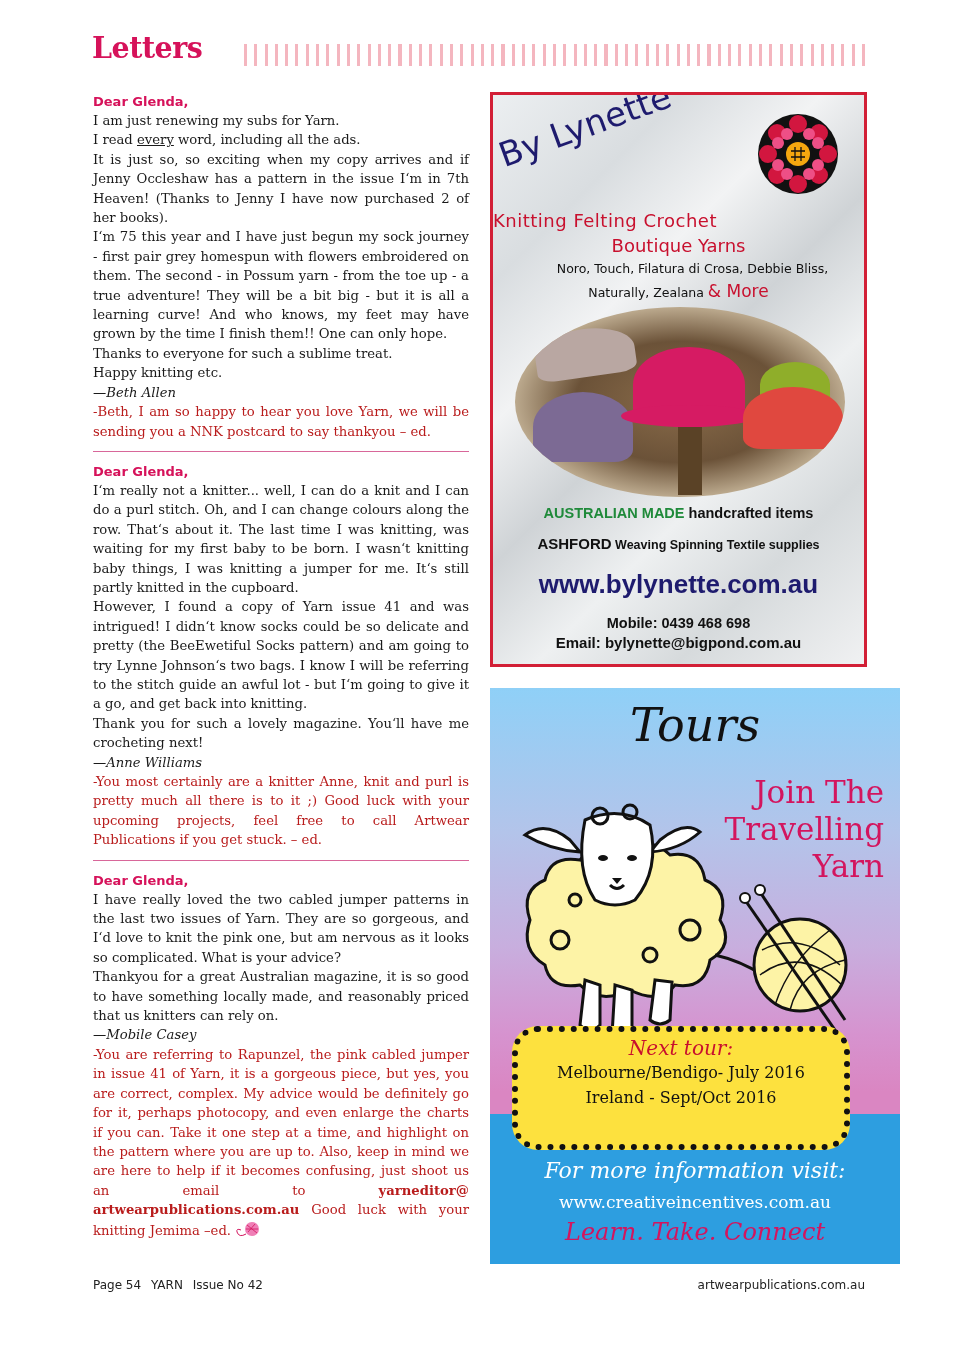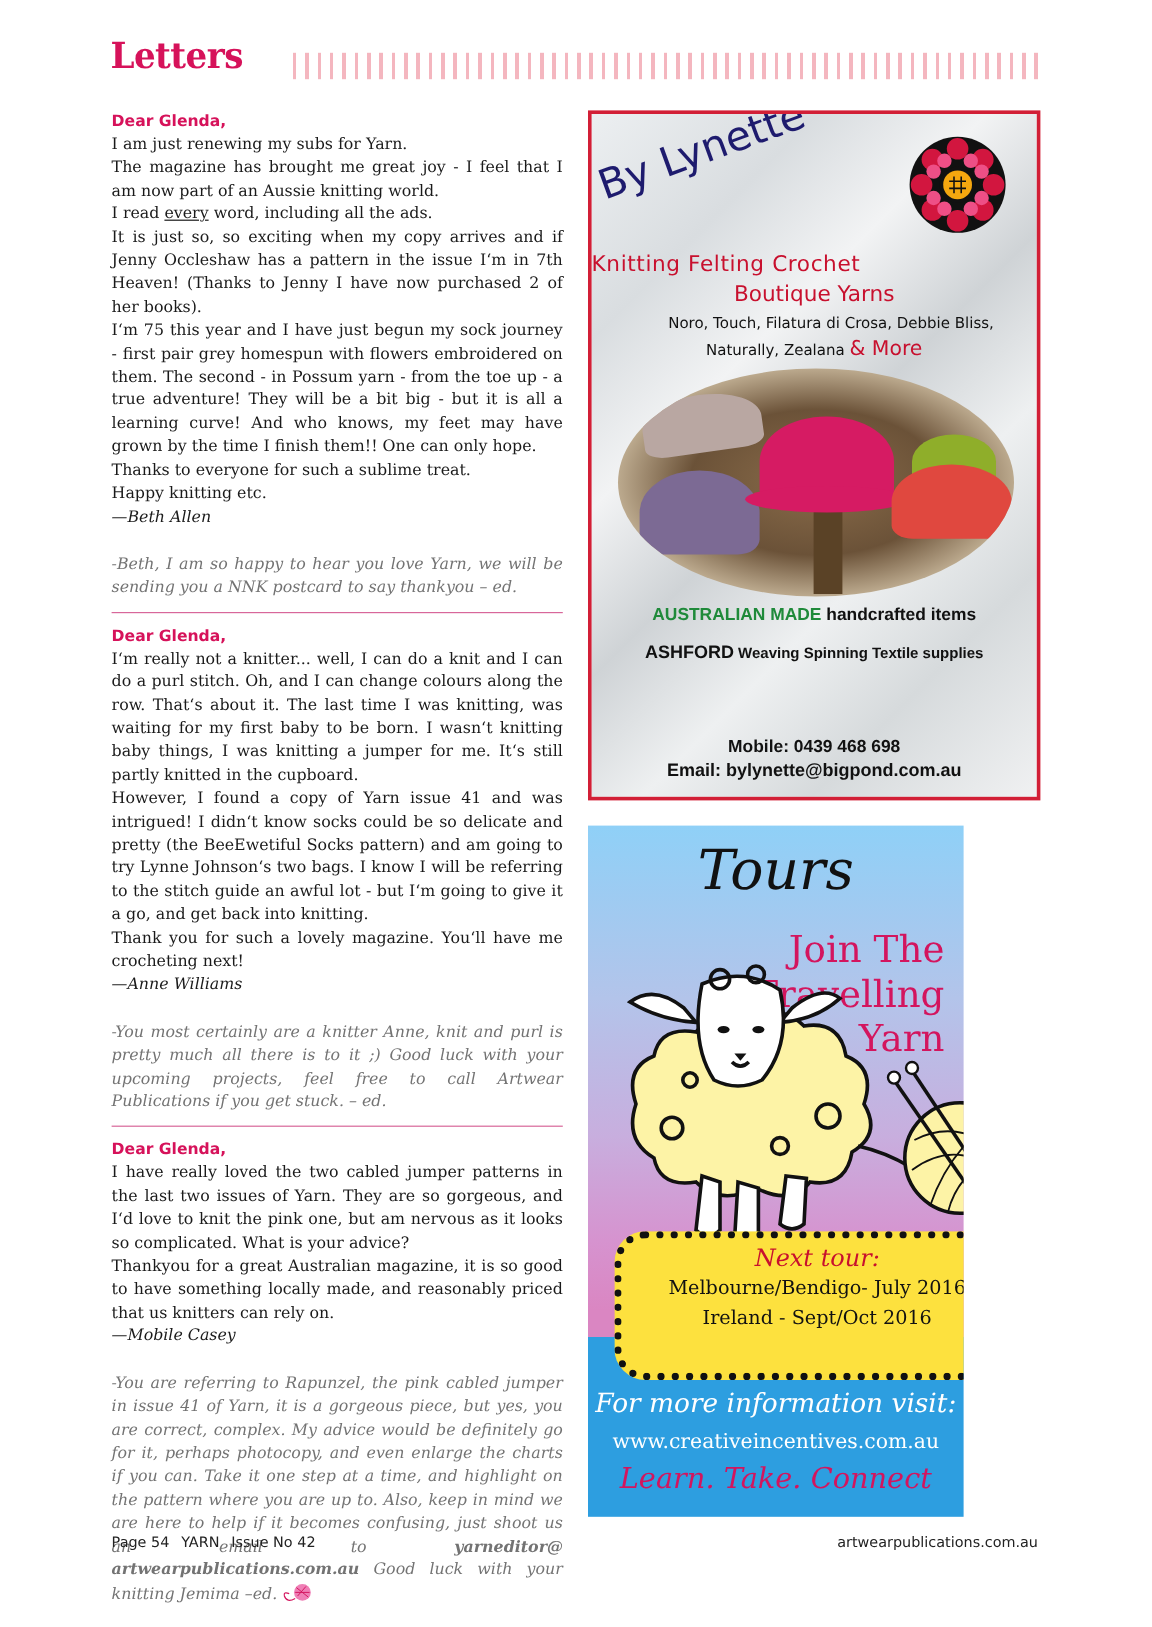--- a/index.html
+++ b/index.html
@@ -9,21 +9,21 @@
   .header { position: absolute; left: 92px; top: 30px; width: 780px; height: 44px; }
   .page-title { position: absolute; left: 0; top: 0; font-family: "DejaVu Serif", serif; font-weight: bold; font-size: 30px; color: #d6125a; letter-spacing: -0.5px; transform: scaleX(0.95); transform-origin: left; }
   .stripes { position: absolute; left: 152px; top: 14px; width: 624px; height: 22px;
     background: repeating-linear-gradient(90deg, #f4b6bf 0 3px, transparent 3px 10.3px); }
 
   .col-left { position: absolute; left: 93px; top: 92px; width: 376px; font-size: 13.2px; line-height: 19.4px; }
   .greeting { font-family: "DejaVu Sans", sans-serif; font-weight: bold; color: #d6125a; font-size: 13px; line-height: 19px; }
   .body-text p { text-align: justify; }
   .body-text .u { text-decoration: underline; }
   .sig { font-style: italic; }
-  .reply { color: #737373; font-style: italic; text-align: justify; margin-top: 20px; }
+  .reply { color: #b91c1c; text-align: justify; margin-top: 0; }
   .reply b { font-weight: bold; }
   .divider { height: 0; border-top: 1.5px solid #d8679a; margin: 10px 0 10px 0; }
   .yarn-ball { display: inline-block; width: 26px; height: 22px; vertical-align: middle; }
 
   .footer-left { position: absolute; left: 93px; top: 1278px; font-family: "DejaVu Sans", sans-serif; font-size: 12px; color: #222; }
   .footer-left span { margin-right: 6px; }
   .footer-right { position: absolute; right: 95px; top: 1278px; font-family: "DejaVu Sans", sans-serif; font-size: 12px; color: #222; }
 
   
   .ad1 { position: absolute; left: 490px; top: 92px; width: 377px; height: 575px; border: 3px solid #d21f36;
@@ -47,21 +47,21 @@
   .stand { position: absolute; left: 163px; top: 118px; width: 24px; height: 70px; background: #5a4226; }
   .ad1-aus { position: absolute; left: 0; width: 100%; text-align: center; top: 410px; font-family: "Liberation Sans", sans-serif; font-weight: bold; font-size: 14.5px; color: #111; }
   .ad1-aus .green { color: #1f8a3a; }
   .ad1-ash { position: absolute; left: 0; width: 100%; text-align: center; top: 440px; font-family: "Liberation Sans", sans-serif; font-weight: bold; font-size: 12.5px; color: #111; }
   .ad1-ash .big { font-size: 15px; }
   .ad1-url { position: absolute; left: 0; width: 100%; text-align: center; top: 474px; font-family: "Liberation Sans", sans-serif; font-weight: bold; font-size: 26px; color: #1e1b6e; }
   .ad1-mob { position: absolute; left: 0; width: 100%; text-align: center; top: 520px; font-family: "Liberation Sans", sans-serif; font-weight: bold; font-size: 14.5px; color: #111; }
   .ad1-email { position: absolute; left: 0; width: 100%; text-align: center; top: 539px; font-family: "Liberation Sans", sans-serif; font-weight: bold; font-size: 15px; color: #111; }
 
   
-  .ad2 { position: absolute; left: 490px; top: 688px; width: 313px; height: 576px; overflow: hidden;
+  .ad2 { position: absolute; left: 490px; top: 688px; width: 410px; height: 576px; overflow: hidden;
     background: linear-gradient(180deg, #8fd0f7 0%, #b3c4ea 25%, #c8aede 45%, #d693cf 60%, #da86c2 70%, #da86c2 74%, #2d9ee0 74%, #2d9ee0 100%); }
   .ad2-tours { position: absolute; left: 0; width: 100%; text-align: center; top: 10px; font-family: "DejaVu Serif", serif; font-style: italic; font-size: 46px; color: #111; }
   .ad2-join { position: absolute; right: 16px; top: 86px; text-align: right; font-family: "DejaVu Serif", serif; font-size: 31px; line-height: 37px; color: #d3155e; }
   .ad2-sheep { position: absolute; left: 10px; top: 92px; width: 360px; height: 270px; }
   .ad2-box { position: absolute; left: 22px; top: 338px; width: 338px; height: 124px; background: #fde13e; border: 6px dotted #111; border-radius: 26px; text-align: center; }
   .ad2-next { font-family: "DejaVu Serif", serif; font-style: italic; font-size: 20px; color: #c8102e; margin-top: 4px; }
   .ad2-tour { font-family: "DejaVu Serif", serif; font-size: 16px; line-height: 25px; color: #111; }
   .ad2-info { position: absolute; left: 0; width: 100%; text-align: center; top: 470px; font-family: "DejaVu Serif", serif; font-style: italic; font-size: 22px; color: #ffffff; }
   .ad2-url { position: absolute; left: 0; width: 100%; text-align: center; top: 504px; font-family: "DejaVu Serif", serif; font-size: 17px; color: #ffffff; }
   .ad2-tag { position: absolute; left: 0; width: 100%; text-align: center; top: 530px; font-family: "DejaVu Serif", serif; font-style: italic; font-size: 24px; color: #d3155e; }
@@ -73,21 +73,20 @@
   <div class="page-title">Letters</div>
   <div class="stripes"></div>
 </div>
 
 <div class="col-left">
 
   <div class="letter">
     <div class="greeting">Dear Glenda,</div>
     <div class="body-text">
       <p>I am just renewing my subs for Yarn.</p>
-      <p>The magazine has brought me great joy - I feel that I am now part of an Aussie knitting world.</p>
       <p><span>I read </span><span class="u">every</span><span> word, including all the ads.</span></p>
       <p>It is just so, so exciting when my copy arrives and if Jenny Occleshaw has a pattern in the issue I‘m in 7th Heaven! (Thanks to Jenny I have now purchased 2 of her books).</p>
       <p>I‘m 75 this year and I have just begun my sock journey - first pair grey homespun with flowers embroidered on them. The second - in Possum yarn - from the toe up - a true adventure! They will be a bit big - but it is all a learning curve! And who knows, my feet may have grown by the time I finish them!! One can only hope.</p>
       <p>Thanks to everyone for such a sublime treat.</p>
       <p>Happy knitting etc.</p>
       <p class="sig">—Beth Allen</p>
     </div>
     <p class="reply"> -Beth, I am so happy to hear you love Yarn, we will be sending you a NNK postcard to say thankyou – ed.</p>
   </div>
   <div class="divider"></div>
@@ -170,20 +169,21 @@
     <div class="hat hat1"></div>
     <div class="hat hat2"></div>
     <div class="hat hat4"></div>
     <div class="stand"></div>
     <div class="hat hat3"></div>
     <div class="hat hat3b"></div>
     <div class="hat hat5"></div>
   </div>
   <div class="ad1-aus"><span class="green">AUSTRALIAN MADE</span><span> handcrafted items</span></div>
   <div class="ad1-ash"><span class="big">ASHFORD</span><span> Weaving Spinning Textile supplies</span></div>
+  <div class="ad1-url">www.bylynette.com.au</div>
   <div class="ad1-mob">Mobile: 0439 468 698</div>
   <div class="ad1-email">Email: bylynette@bigpond.com.au</div>
 </div>
 
 <div class="ad2">
   <div class="ad2-tours">Tours</div>
   <div class="ad2-join">
     <div>Join The</div>
     <div>Travelling</div>
     <div>Yarn</div>

